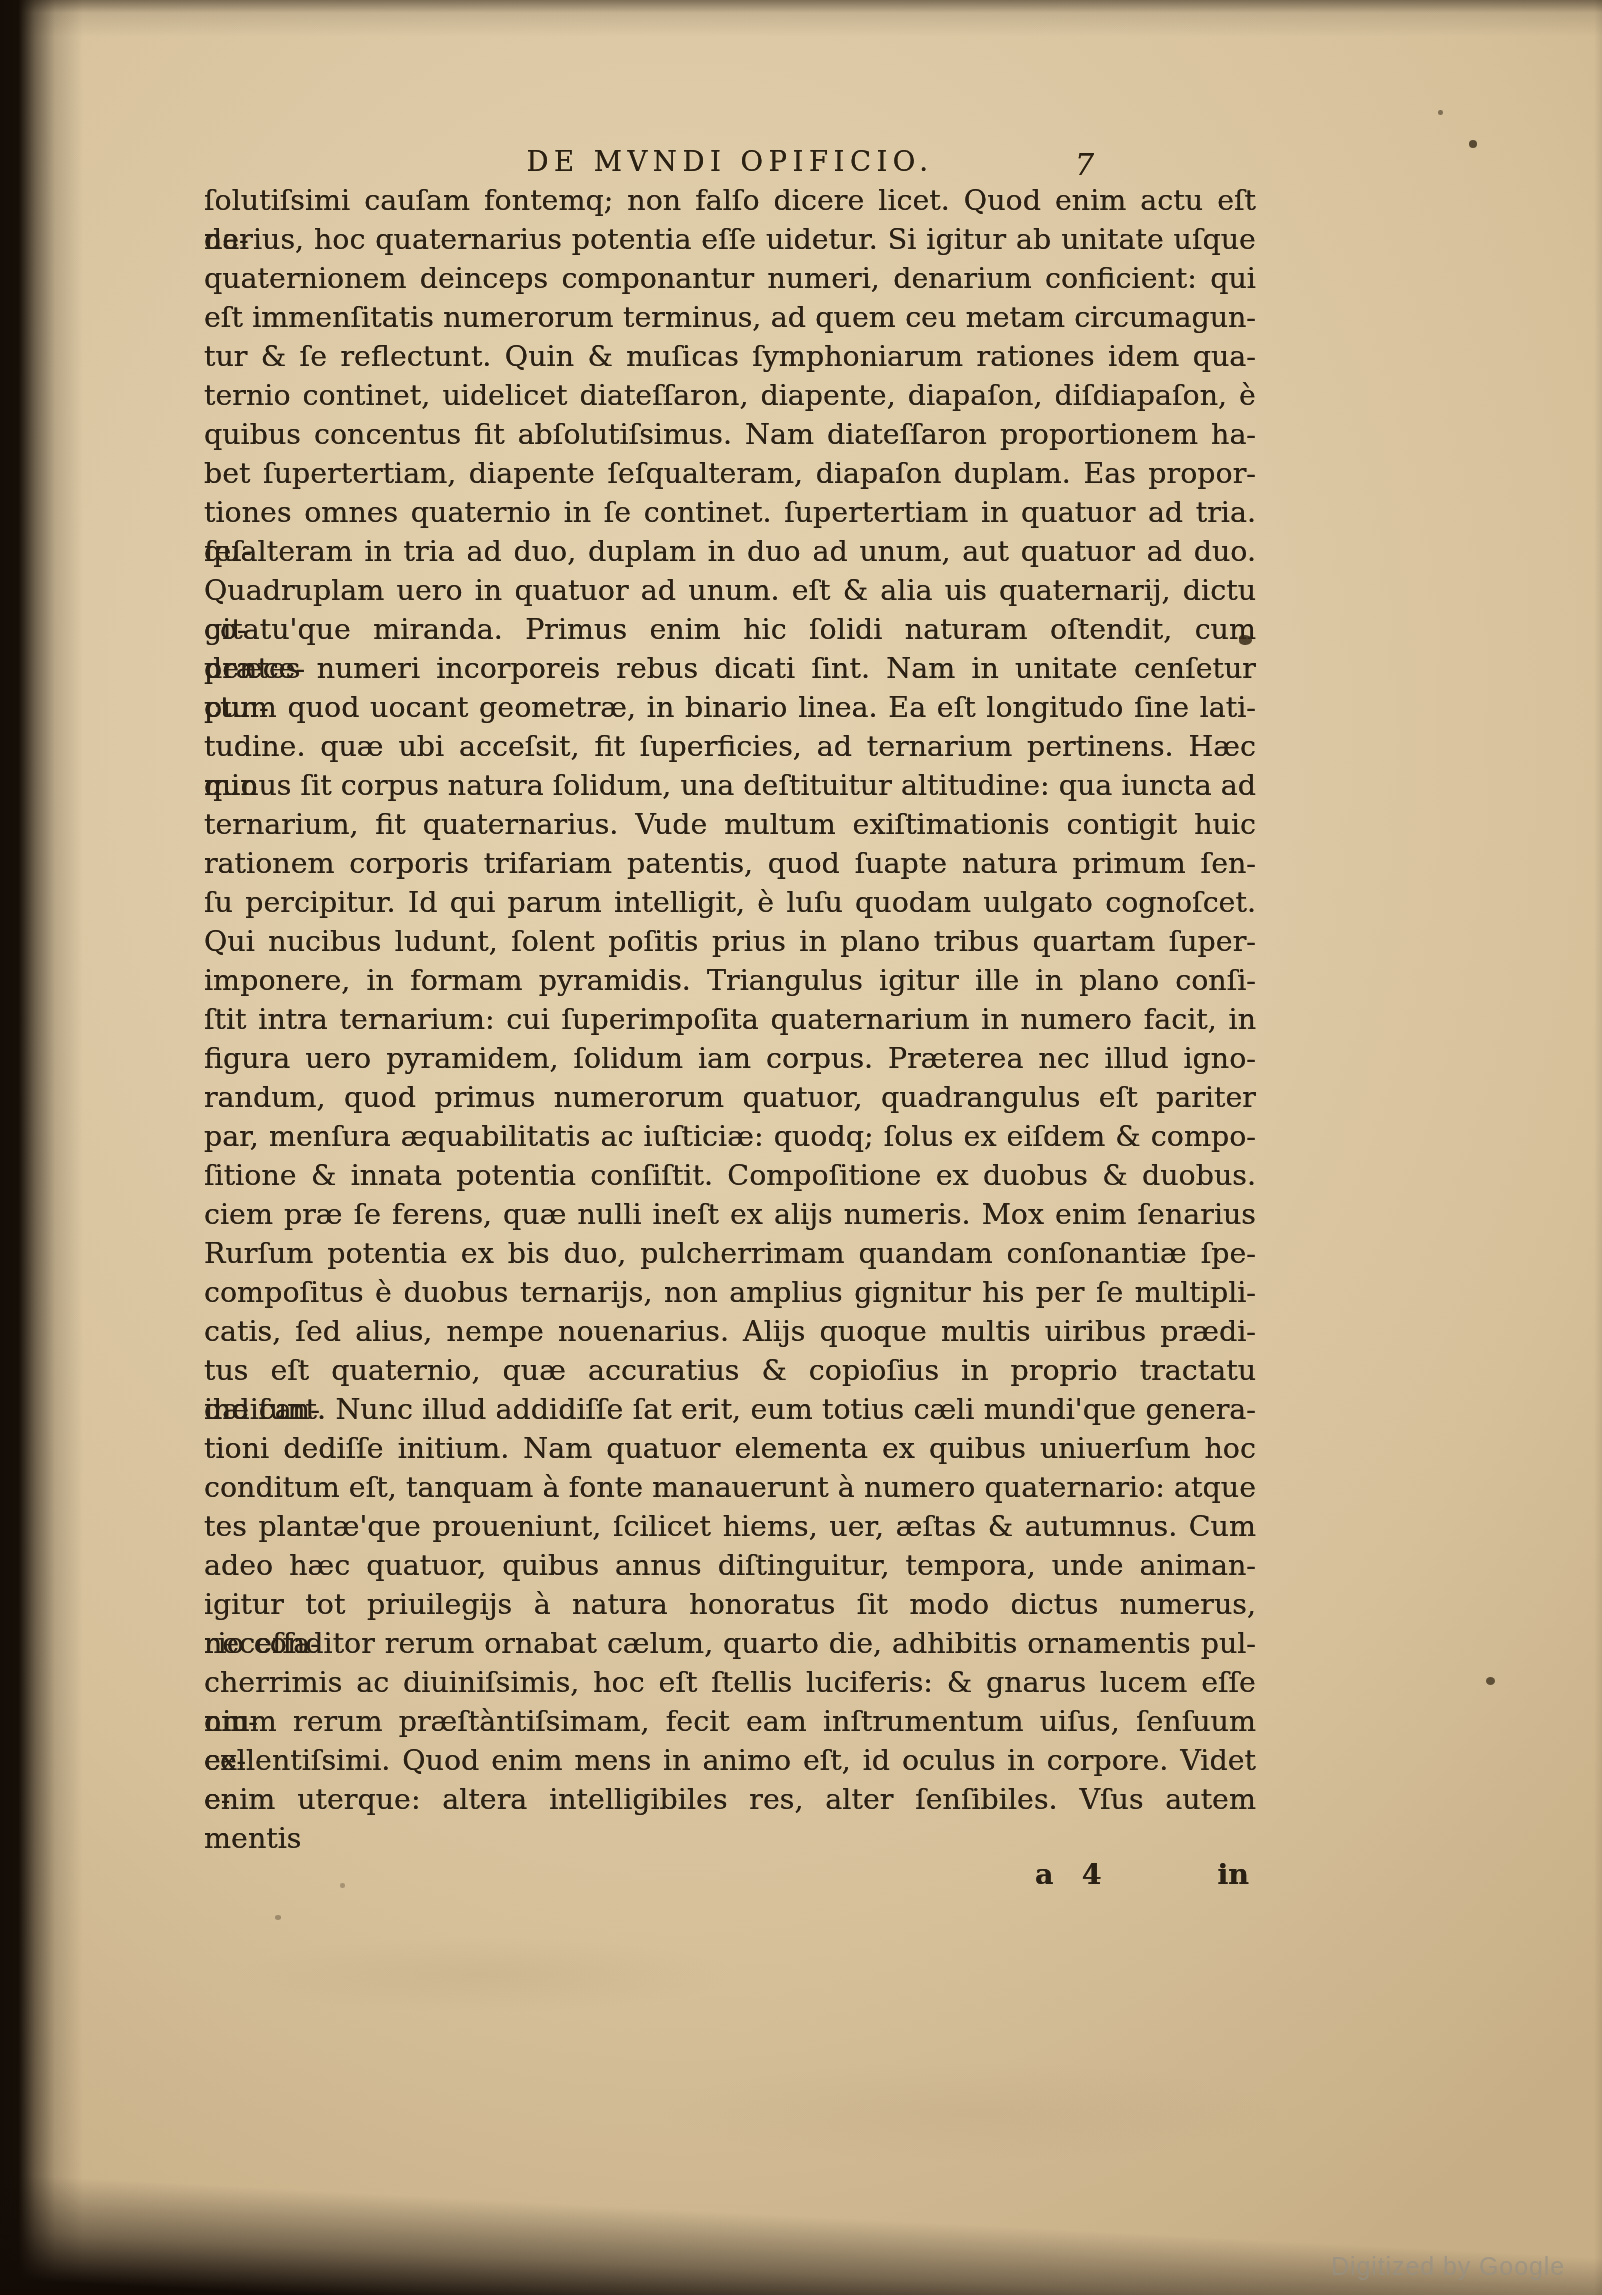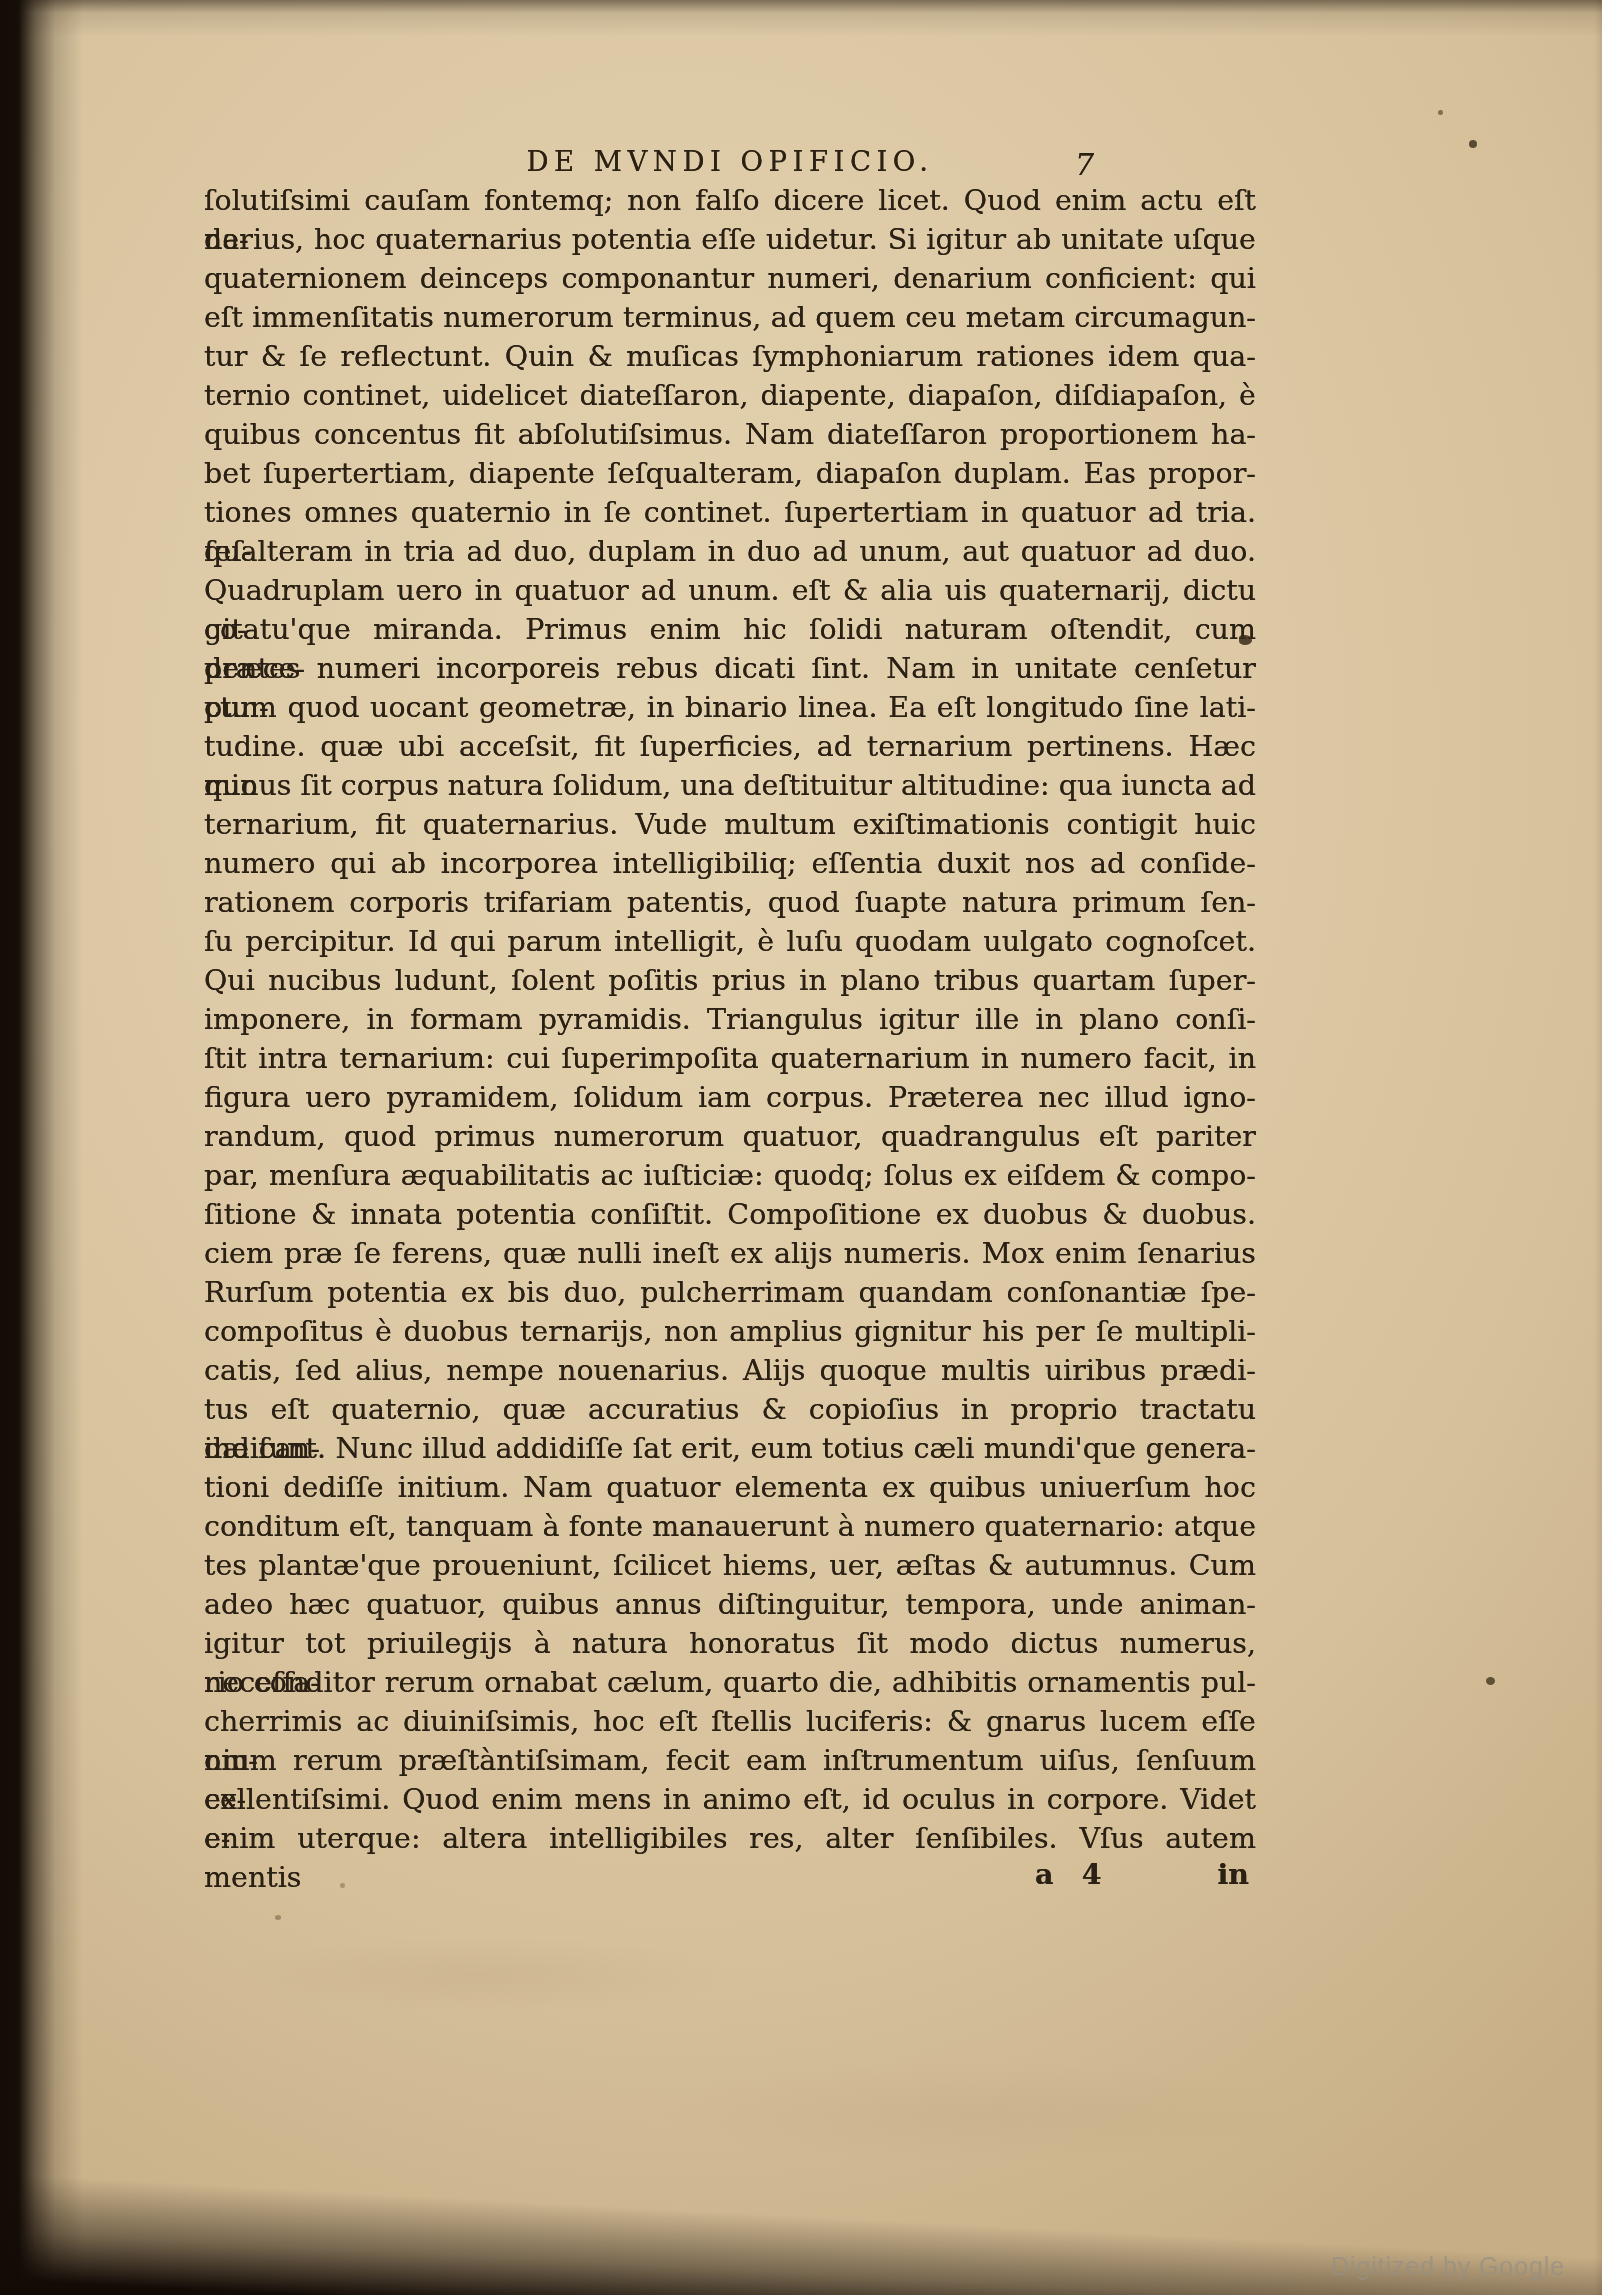--- a/index.html
+++ b/index.html
@@ -124,21 +124,20 @@
       <div class="text-line">bet ſupertertiam, diapente ſeſqualteram, diapaſon duplam. Eas propor-</div>
       <div class="text-line">tiones omnes quaternio in ſe continet. ſupertertiam in quatuor ad tria. ſeſ-</div>
       <div class="text-line">qualteram in tria ad duo, duplam in duo ad unum, aut quatuor ad duo.</div>
       <div class="text-line">Quadruplam uero in quatuor ad unum. eſt &amp; alia uis quaternarij, dictu co-</div>
       <div class="text-line">gitatu'que miranda. Primus enim hic ſolidi naturam oſtendit, cum præce-</div>
       <div class="text-line">dentes numeri incorporeis rebus dicati ſint. Nam in unitate cenſetur pun-</div>
       <div class="text-line">ctum quod uocant geometræ, in binario linea. Ea eſt longitudo ſine lati-</div>
       <div class="text-line">tudine. quæ ubi acceſsit, fit ſuperficies, ad ternarium pertinens. Hæc quo</div>
       <div class="text-line">minus ſit corpus natura ſolidum, una deſtituitur altitudine: qua iuncta ad</div>
       <div class="text-line">ternarium, fit quaternarius. Vude multum exiſtimationis contigit huic</div>
-      <div class="text-line">numero qui ab incorporea intelligibiliq; eſſentia duxit nos ad conſide-</div>
       <div class="text-line">rationem corporis trifariam patentis, quod ſuapte natura primum ſen-</div>
       <div class="text-line">ſu percipitur. Id qui parum intelligit, è luſu quodam uulgato cognoſcet.</div>
       <div class="text-line">Qui nucibus ludunt, ſolent poſitis prius in plano tribus quartam ſuper-</div>
       <div class="text-line">imponere, in formam pyramidis. Triangulus igitur ille in plano conſi-</div>
       <div class="text-line">ſtit intra ternarium: cui ſuperimpoſita quaternarium in numero facit, in</div>
       <div class="text-line">figura uero pyramidem, ſolidum iam corpus. Præterea nec illud igno-</div>
       <div class="text-line">randum, quod primus numerorum quatuor, quadrangulus eſt pariter</div>
       <div class="text-line">par, menſura æquabilitatis ac iuſticiæ: quodq; ſolus ex eiſdem &amp; compo-</div>
       <div class="text-line">ſitione &amp; innata potentia conſiſtit. Compoſitione ex duobus &amp; duobus.</div>
       <div class="text-line">ciem præ ſe ferens, quæ nulli ineſt ex alijs numeris. Mox enim ſenarius</div>

